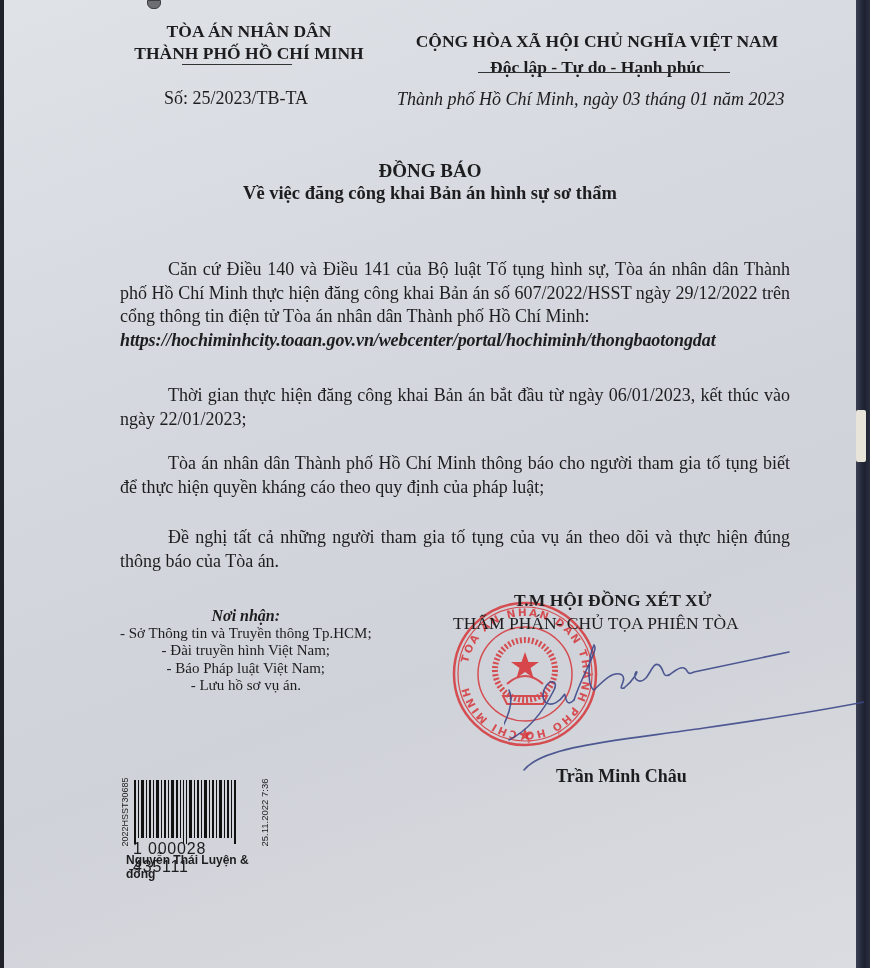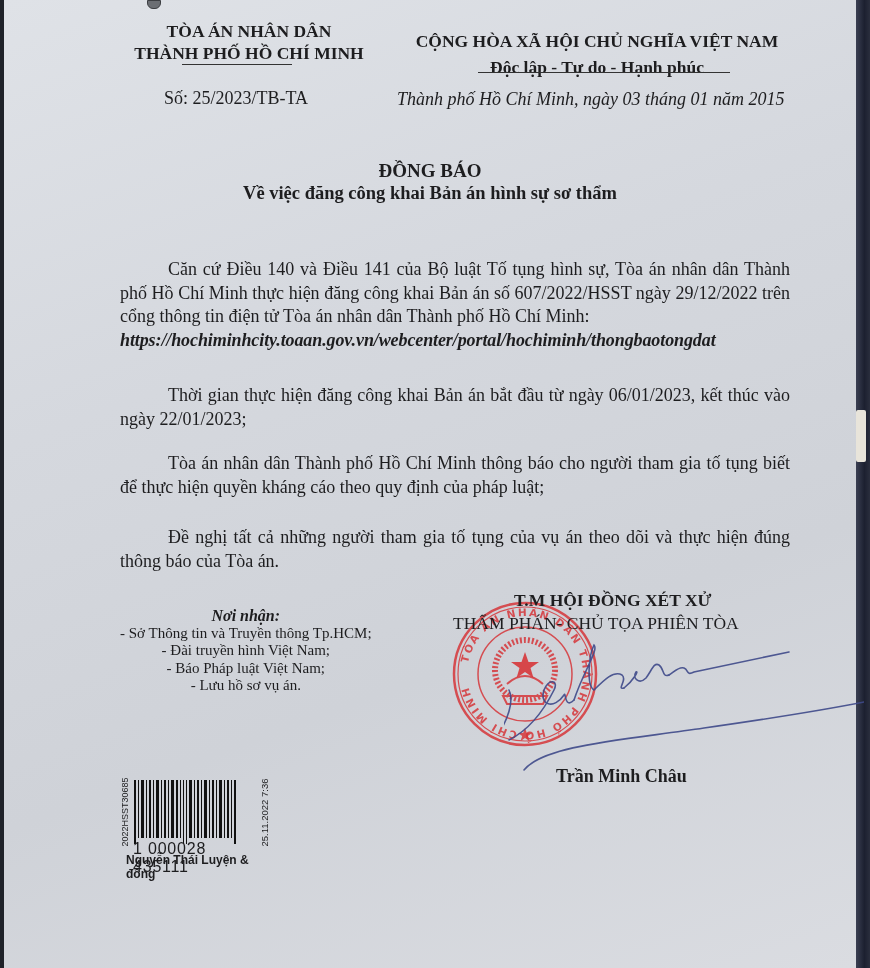--- a/index.html
+++ b/index.html
@@ -70,21 +70,21 @@
   </div>
   <div class="underline-left"></div>
 
   <div class="abs hdr-right">
     <div>CỘNG HÒA XÃ HỘI CHỦ NGHĨA VIỆT NAM</div>
     <div>Độc lập - Tự do - Hạnh phúc</div>
   </div>
   <div class="underline-right"></div>
 
   <div class="abs docno">Số: 25/2023/TB-TA</div>
-  <div class="abs dateline">Thành phố Hồ Chí Minh, ngày 03 tháng 01 năm 2015</div>
+  <div class="abs dateline">Thành phố Hồ Chí Minh, ngày 03 tháng 01 năm 2023</div>
 
   <div class="abs title">ĐỒNG BÁO</div>
   <div class="abs subtitle">Về việc đăng công khai Bản án hình sự sơ thẩm</div>
 
   <div class="para" style="top:258px;">
     <span class="indent"></span><span>Căn cứ Điều 140 và Điều 141 của Bộ luật Tố tụng hình sự, Tòa án nhân dân Thành phố Hồ Chí Minh thực hiện đăng công khai Bản án số 607/2022/HSST ngày 29/12/2022 trên cổng thông tin điện tử Tòa án nhân dân Thành phố Hồ Chí Minh:</span>
     <span class="url">https://hochiminhcity.toaan.gov.vn/webcenter/portal/hochiminh/thongbaotongdat</span>
   </div>
 
   <div class="para" style="top:384px;">

